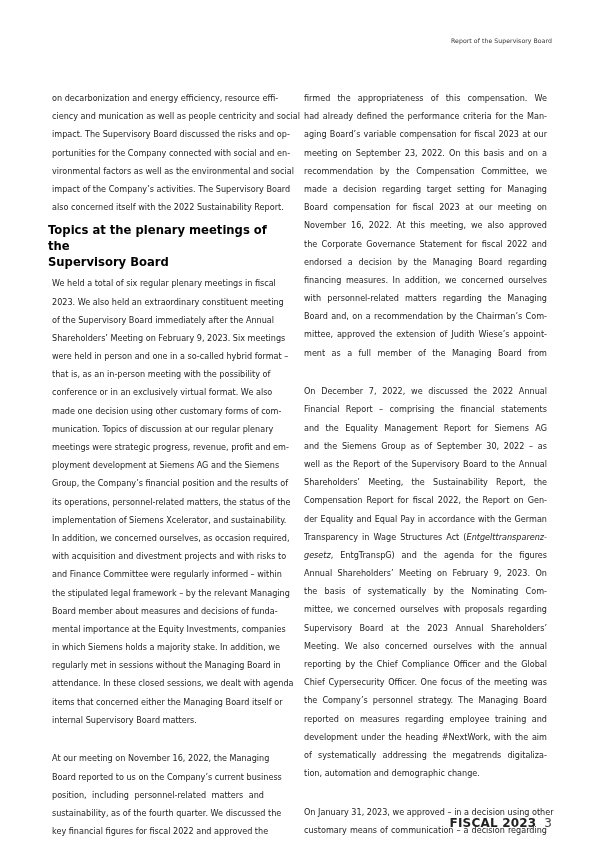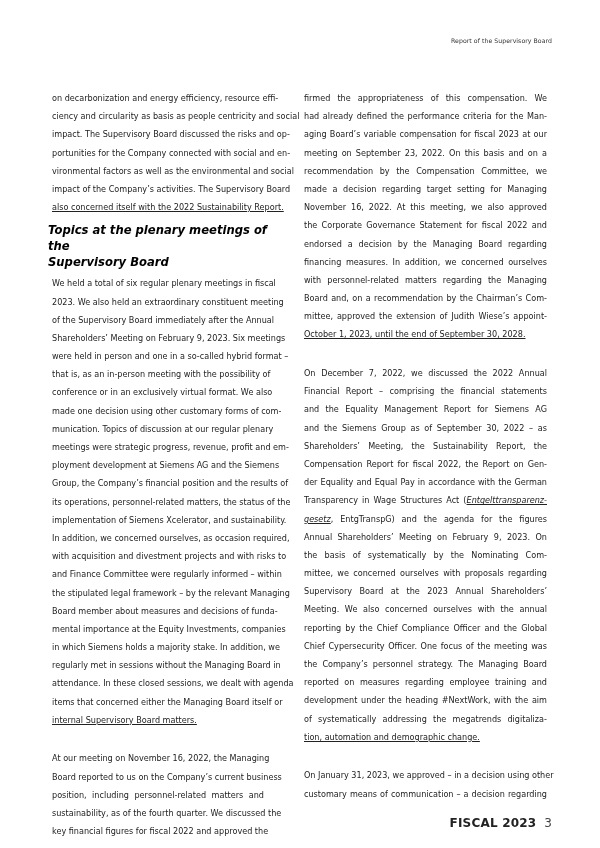--- a/index.html
+++ b/index.html
@@ -5,38 +5,38 @@
     html, body { margin: 0; padding: 0; background: #ffffff; }
     body { width: 600px; height: 848px; position: relative; overflow: hidden;
            font-family: "DejaVu Sans", "Liberation Sans", sans-serif; color: #1a1a1a; }
     .header { position: absolute; top: 37px; right: 48px; font-size: 6.2px; color: #333; letter-spacing: 0.05px; }
     .col { position: absolute; top: 85px; }
     .col-left { left: 48px; width: 220px; }
     .col-right { left: 300px; width: 251px; }
     .para { margin: 4px; }
     .line { display: block; height: 18.2px; line-height: 18.2px; font-size: 8.1px;
             white-space: nowrap; text-align: justify; text-align-last: justify; color: #222; }
-    .line.last { text-align-last: left; text-decoration: underline; }
+    .line.last { text-align-last: left; }
     .gap { display: block; height: 12.4px; }
     .heading { font-weight: bold; font-size: 11.6px; line-height: 16px; color: #000; margin: 0; }
-    .heading-wrap { margin-top: 6px; margin-bottom: 0px; font-style: italic; }
-    .line i { font-style: italic; text-decoration: underline; }
+    .heading-wrap { margin-top: 6px; margin-bottom: 0px; }
+    .line i { font-style: italic; }
     .footer { position: absolute; top: 816px; right: 48px; font-size: 12px; color: #222; }
     .footer .fiscal { font-weight: bold; letter-spacing: 0.2px; }
     .footer .pnum { margin-left: 8px; color: #444; }
   </style>
 </head>
 <body>
 
 <div class="header">Report of the Supervisory Board</div>
 
 <div class="col col-left">
   <p class="para">
     <span class="line">on decarbonization and energy efficiency, resource effi-</span>
-    <span class="line">ciency and circularity as basis as people centricity and social</span>
+    <span class="line">ciency and munication as well as people centricity and social</span>
     <span class="line">impact. The Supervisory Board discussed the risks and op-</span>
     <span class="line">portunities for the Company connected with social and en-</span>
     <span class="line">vironmental factors as well as the environmental and social</span>
     <span class="line">impact of the Company’s activities. The Supervisory Board</span>
     <span class="line last">also concerned itself with the 2022 Sustainability Report.</span>
   </p>
   <div class="heading-wrap">
     <div class="heading">Topics at the plenary meetings of the</div>
     <div class="heading">Supervisory Board</div>
   </div>
@@ -79,35 +79,37 @@
 </div>
 
 <div class="col col-right">
   <p class="para">
     <span class="line">firmed the appropriateness of this compensation. We</span>
     <span class="line">had already defined the performance criteria for the Man-</span>
     <span class="line">aging Board’s variable compensation for fiscal 2023 at our</span>
     <span class="line">meeting on September 23, 2022. On this basis and on a</span>
     <span class="line">recommendation by the Compensation Committee, we</span>
     <span class="line">made a decision regarding target setting for Managing</span>
+    <span class="line">Board compensation for fiscal 2023 at our meeting on</span>
     <span class="line">November 16, 2022. At this meeting, we also  approved</span>
     <span class="line">the Corporate Governance Statement for fiscal 2022 and</span>
     <span class="line">endorsed a decision by the Managing Board regarding</span>
     <span class="line">financing measures. In addition, we concerned ourselves</span>
     <span class="line">with personnel-related matters regarding the Managing</span>
     <span class="line">Board and, on a recommendation by the Chairman’s Com-</span>
     <span class="line">mittee, approved the extension of Judith Wiese’s appoint-</span>
-    <span class="line last">October 1, 2023, until the end of September 30, 2028.</span>
+    <span class="line">ment as a full member of the Managing Board from</span>
   </p>
   <span class="gap"></span>
   <p class="para">
     <span class="line">On December 7, 2022, we discussed the 2022 Annual</span>
     <span class="line">Financial Report – comprising the financial statements</span>
     <span class="line">and the Equality Management Report for Siemens AG</span>
     <span class="line">and the Siemens Group as of September 30, 2022 – as</span>
+    <span class="line">well as the Report of the Supervisory Board to the Annual</span>
     <span class="line">Shareholders’ Meeting, the Sustainability Report, the</span>
     <span class="line">Compensation Report for fiscal 2022, the Report on Gen-</span>
     <span class="line">der Equality and Equal Pay in accordance with the German</span>
     <span class="line"><span>Transparency in Wage Structures Act (</span><i>Entgelttransparenz-</i></span>
     <span class="line"><i>gesetz</i><span>, EntgTranspG) and the agenda for the figures</span></span>
     <span class="line">Annual Shareholders’ Meeting on February 9, 2023. On</span>
     <span class="line">the basis of systematically by the Nominating Com-</span>
     <span class="line">mittee, we concerned ourselves with proposals regarding</span>
     <span class="line">Supervisory Board at the 2023 Annual Shareholders’</span>
     <span class="line">Meeting. We also concerned ourselves with the annual</span>

